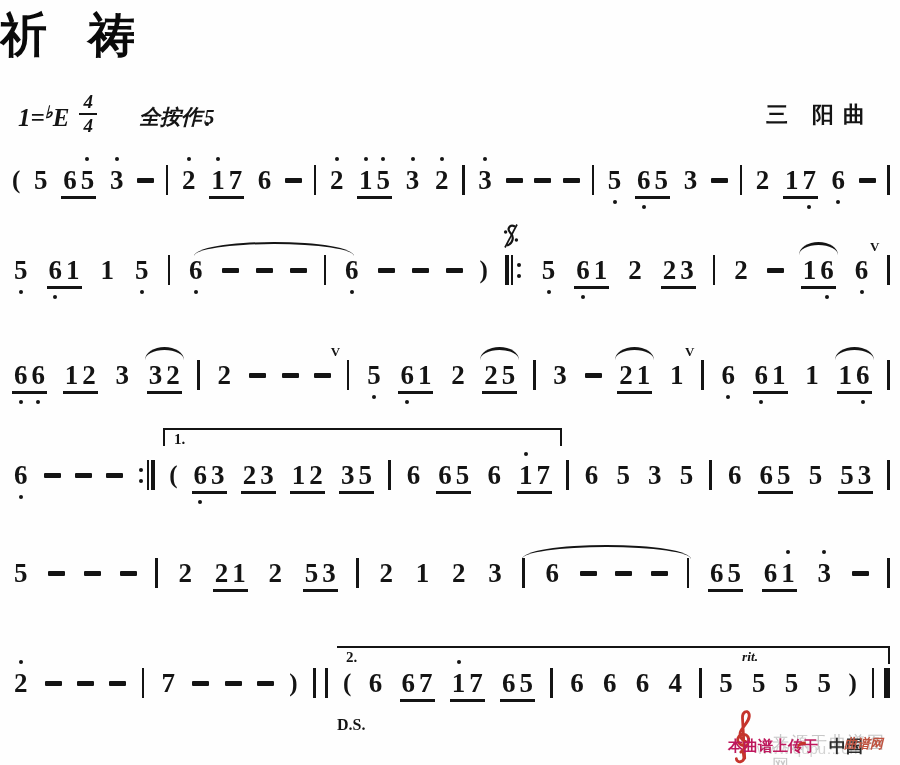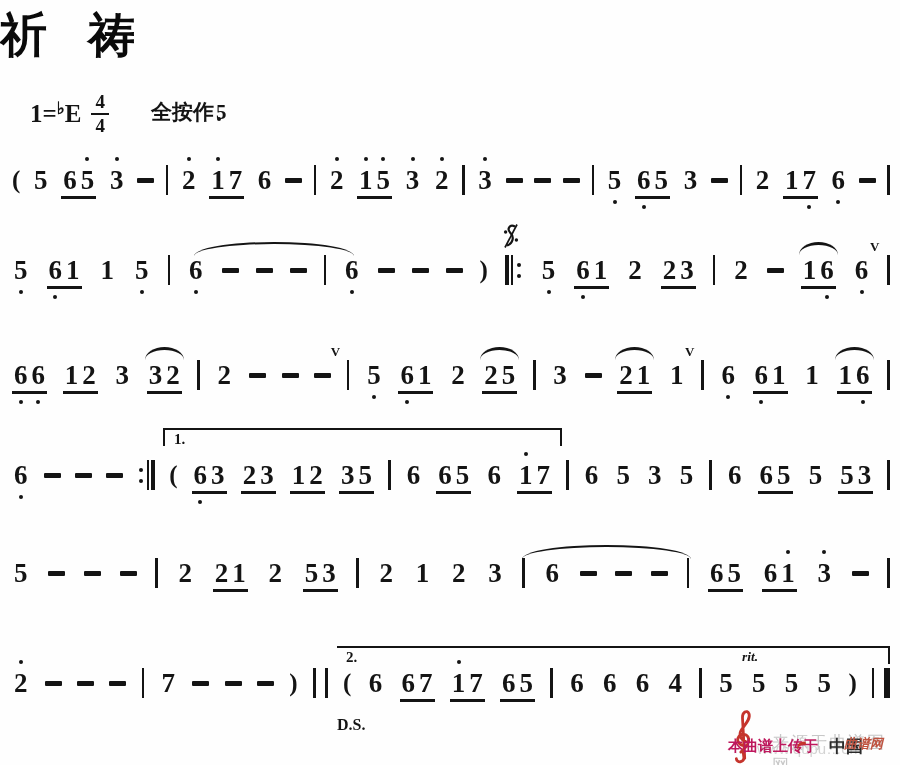--- a/index.html
+++ b/index.html
@@ -2,21 +2,21 @@
 <html><head>
 <meta charset="utf-8">
 <style>
   html,body{margin:0;padding:0;}
   body{width:900px;height:765px;position:relative;background:#fefefe;overflow:hidden;
        font-family:"Liberation Serif",serif;color:#141414;}
   .title{position:absolute;top:4px;left:0;right:0;text-align:left;
          font-family:"Liberation Sans",sans-serif;font-weight:700;font-size:47px;
          letter-spacing:14px;color:#0a0a0a;}
   .meta{position:absolute;top:96px;left:14px;right:22px;height:42px;}
-  .keyblock{position:absolute;left:16px;top:2px;display:flex;align-items:flex-start;font-weight:700;}
+  .keyblock{position:absolute;left:4px;top:2px;display:flex;align-items:center;font-weight:700;font-style:italic;}
   .keysig{font-size:25px;font-weight:700;}
   .keysig .flat{font-size:17px;vertical-align:8px;}
   .frac{display:inline-block;vertical-align:middle;margin:-6px 12px 0 10px;text-align:center;
         font-size:19px;font-weight:700;line-height:1.05;}
   .frac .fr-top{display:block;border-bottom:2px solid #141414;padding:0 4px 1px;}
   .frac .fr-bot{display:block;padding-top:1px;}
   .fingering{font-family:"Liberation Sans",sans-serif;font-weight:700;font-size:21px;margin-left:30px;}
   .credit{position:absolute;right:4px;top:4px;font-family:"Liberation Sans",sans-serif;
           font-weight:700;font-size:22px;letter-spacing:9px;}
   
@@ -72,20 +72,21 @@
 
 <div class="meta">
   <div class="keyblock">
     <span class="keysig"><span>1=</span><span class="flat">♭</span><span>E</span></span>
     <span class="frac">
       <span class="fr-top">4</span>
       <span class="fr-bot">4</span>
     </span>
     <span class="fingering"><span>全按作</span><span class="ch" style="font-family:'Liberation Serif',serif;">5</span><span class="ch" style="width:0;padding:0;"><i class="db" style="bottom:-2px;left:-9px;"></i></span></span>
   </div>
+  <div class="credit">三 阳曲</div>
 </div>
 
 <div>
     <div class="line" style="top: 139px;">
       <div class="tok"><span class="paren">(</span></div>
       <div class="tok"><span class="note">
           <span class="ch">5</span>
         </span></div>
       <div class="tok"><span class="note u">
           <span class="ch">6</span>

